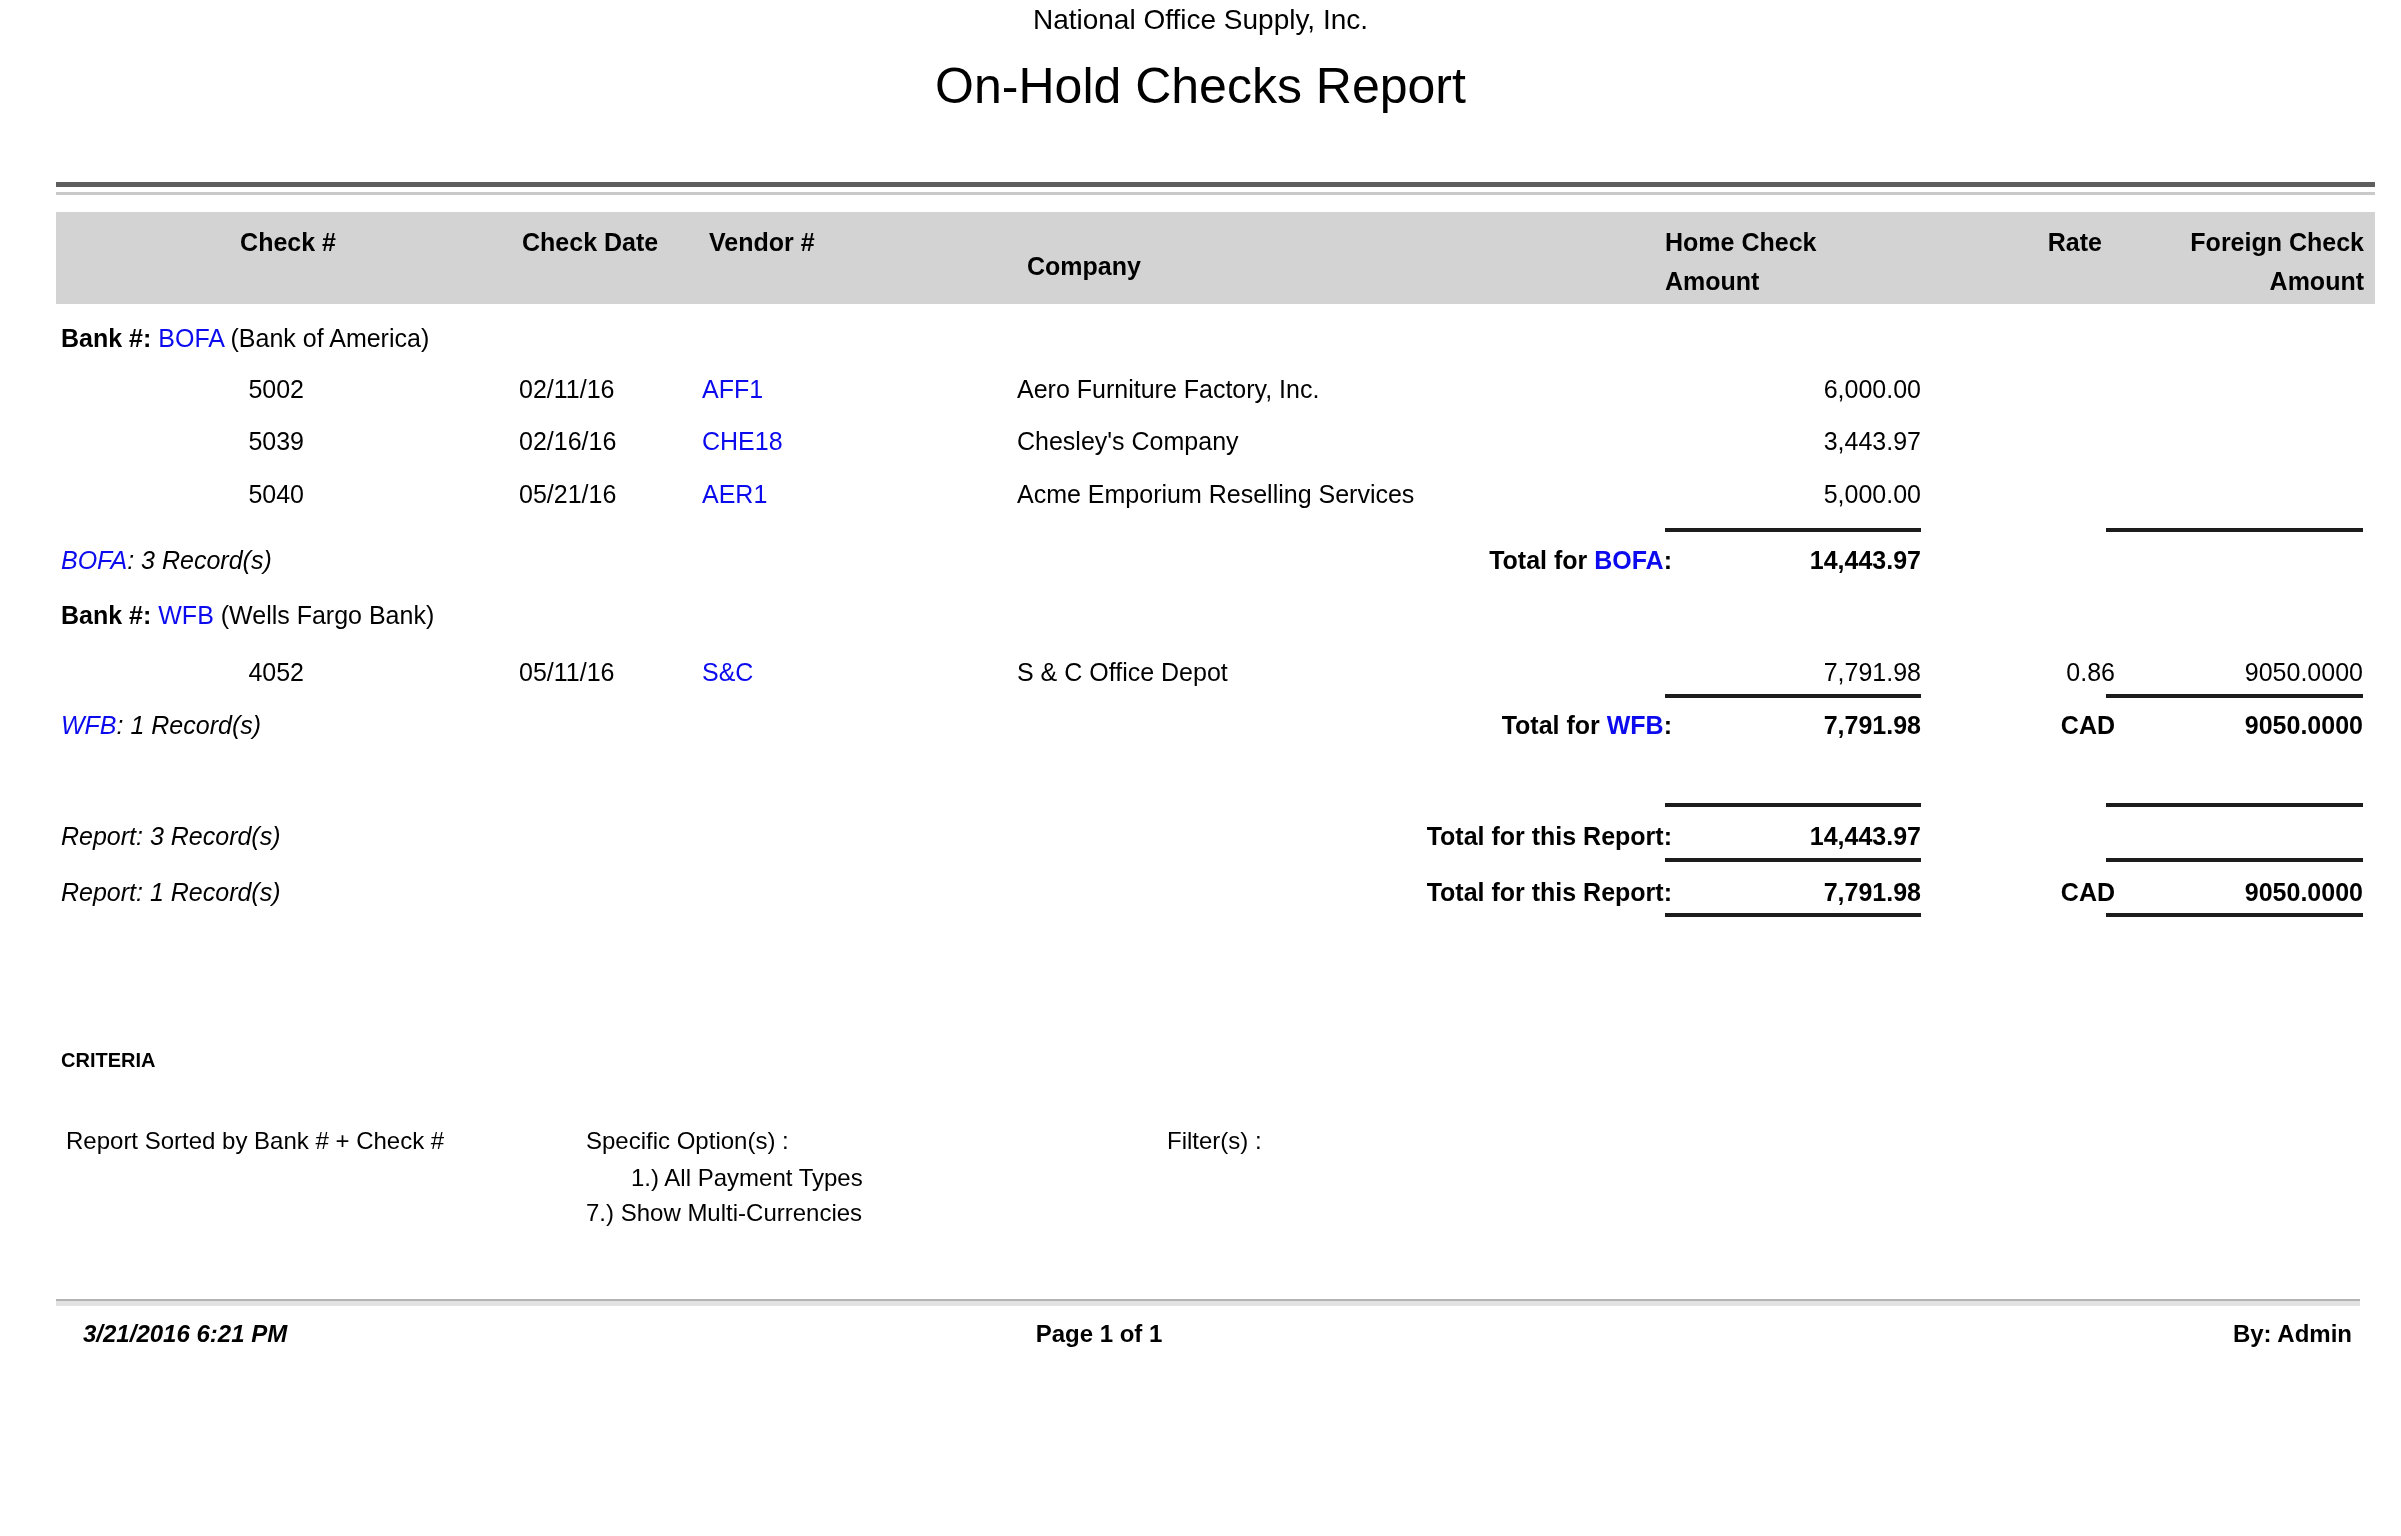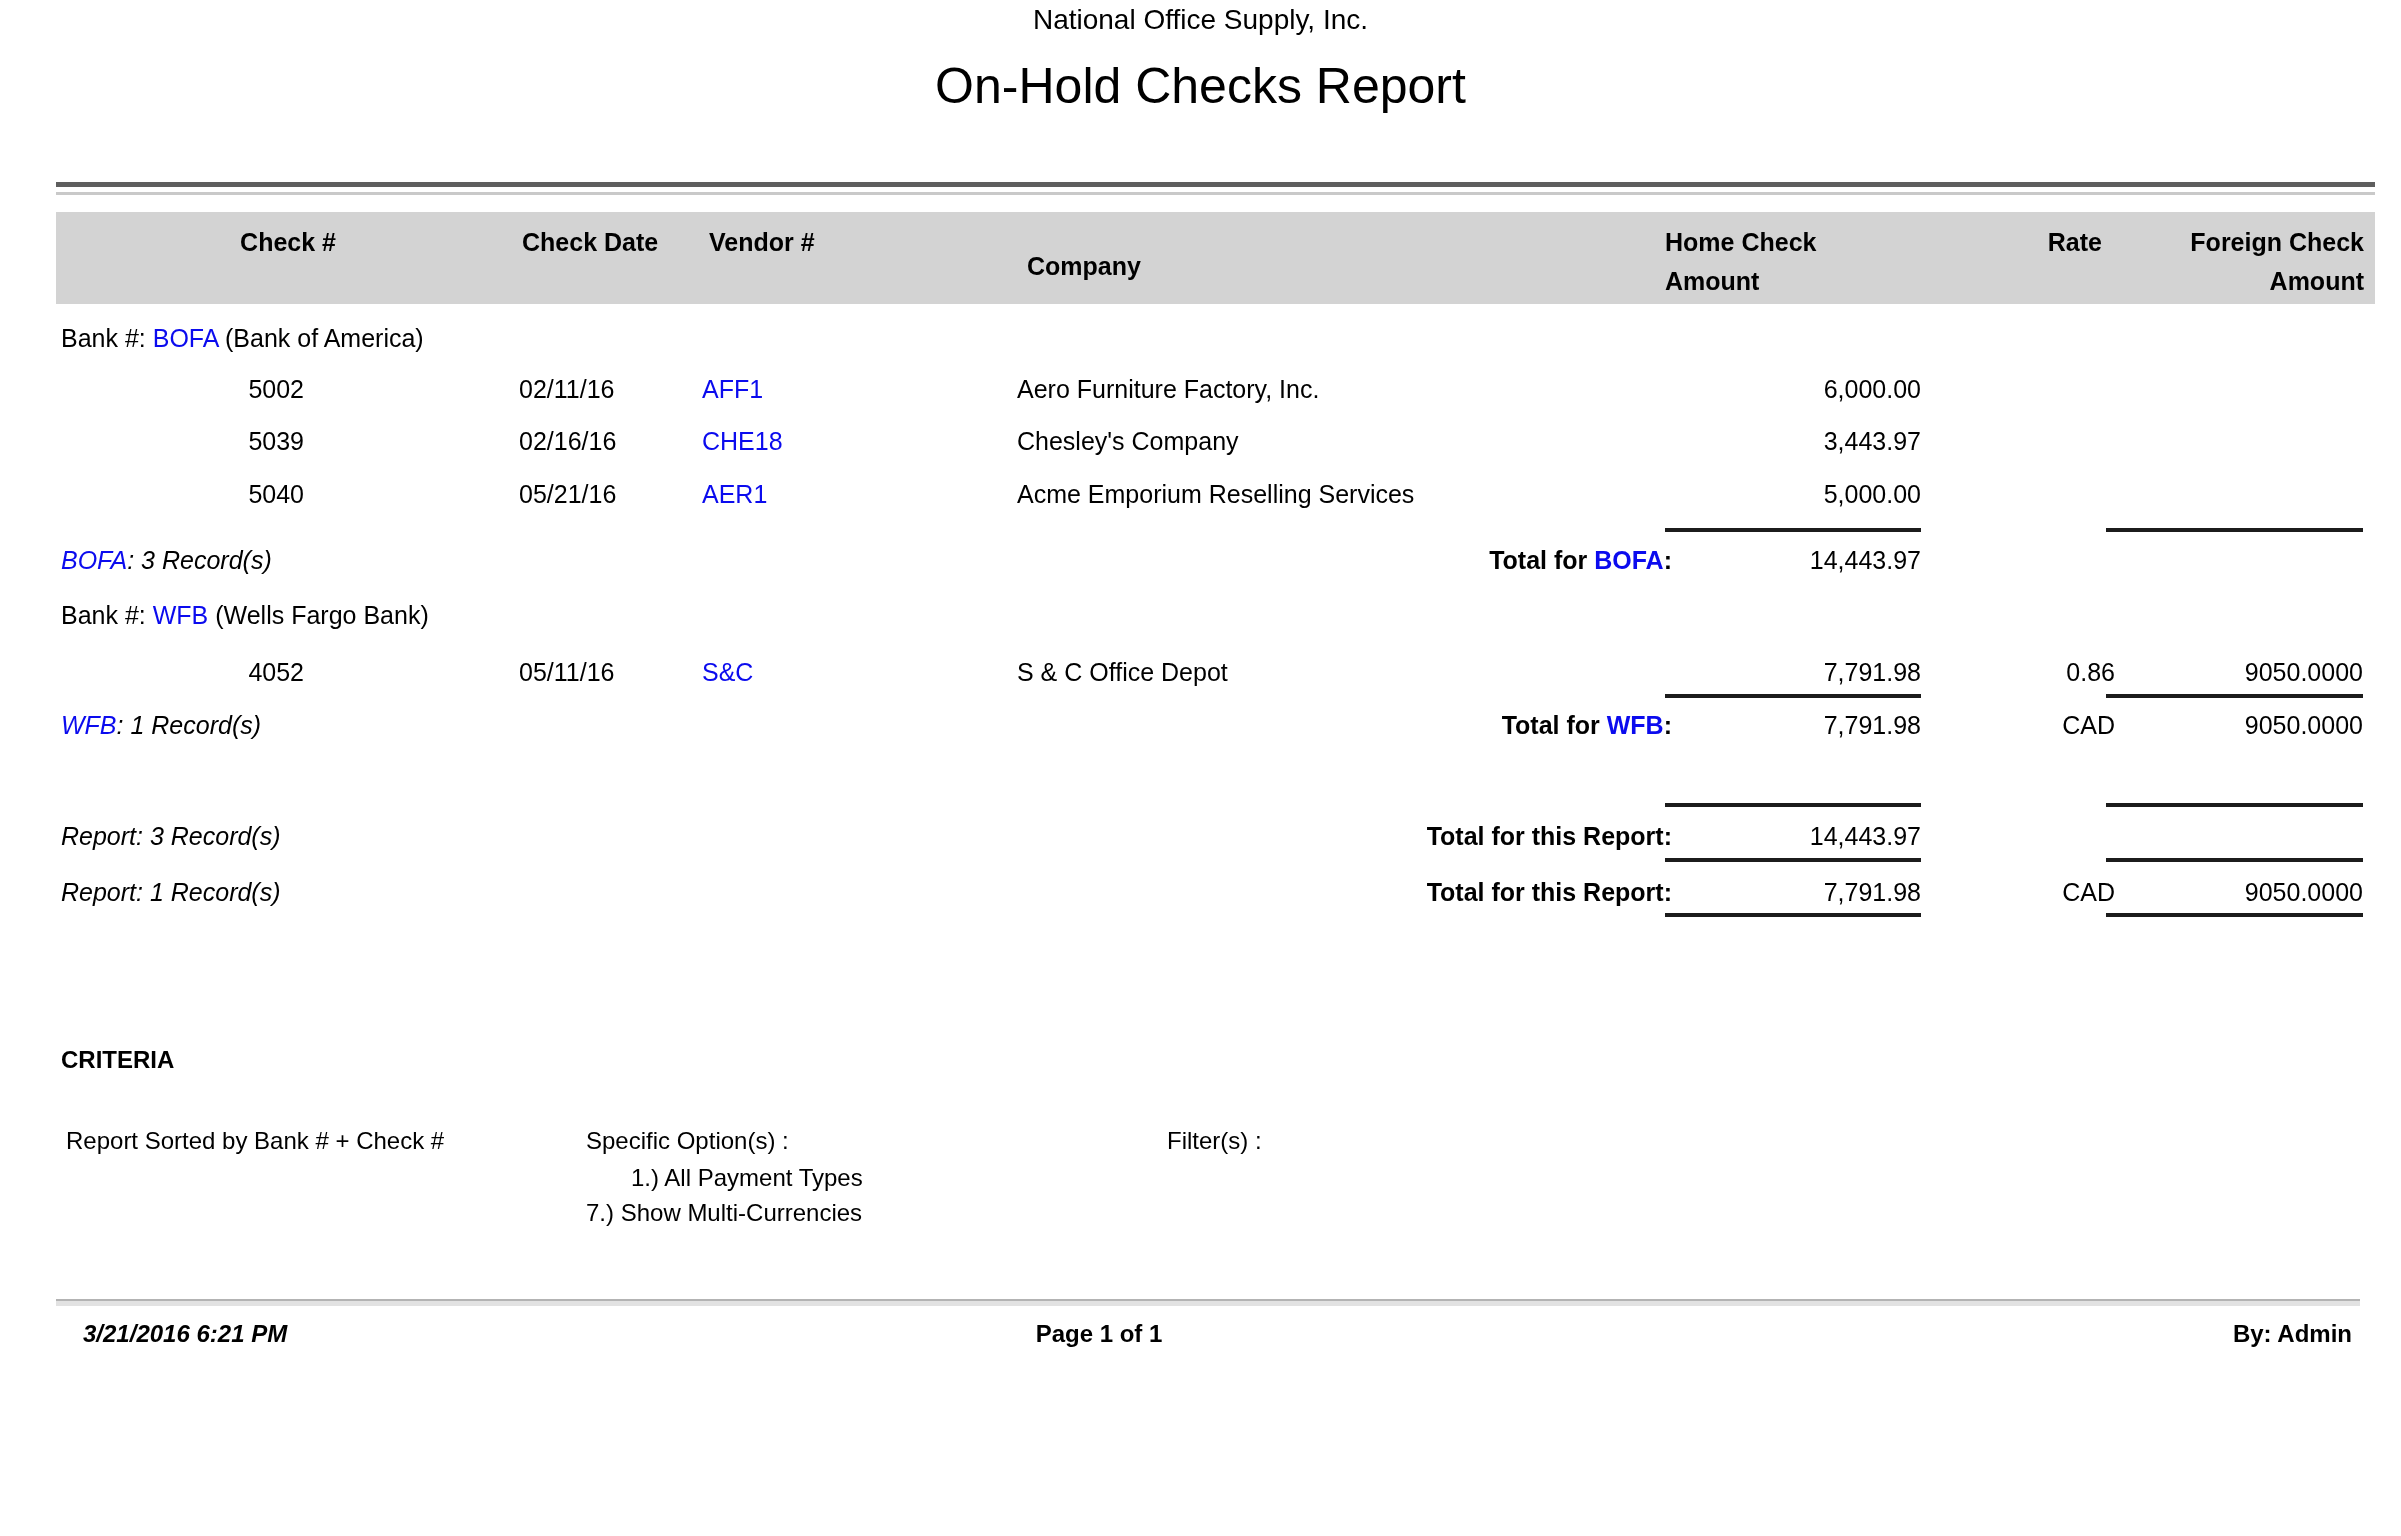--- a/index.html
+++ b/index.html
@@ -1,21 +1,21 @@
 <!DOCTYPE html>
 <html style="--link-blue: #0b0bee; --band-gray: #d3d3d3;font-size:12px"><head>
 <meta charset="utf-8">
 <style>
   html,body{margin:0;padding:0;background:#fff;}
   .page{
     position:relative;width:2401px;height:1518px;background:#ffffff;
     font-family:"Liberation Sans",sans-serif;font-size:25px;color:#000;overflow:hidden;
   }
   .abs{position:absolute;line-height:30px;white-space:nowrap;}
-  .b{font-weight:normal;}
+  .b{font-weight:bold;}
   .it{font-style:italic;}
   .blue{color:var(--link-blue,#0b0bee);}
   .center{left:0;width:100%;text-align:center;}
   
   .company-name{top:4.5px;font-size:28px;}
   .report-title{top:56px;font-size:50px;line-height:60px;}
   .rule-dark{top:182px;left:56px;right:26px;height:4.5px;background:#5e5e5e;}
   .rule-light{top:192px;left:56px;right:26px;height:3px;background:#c9c9c9;}
   
   .band{top:212px;left:56px;right:26px;height:92px;background:var(--band-gray,#d3d3d3);}
@@ -38,21 +38,21 @@
   .c-company{left:1017px;}
   .c-home{left:1665px;width:256px;text-align:right;}
   .c-rate{left:1966px;width:149px;text-align:right;}
   .c-foreign{left:2106px;width:257px;text-align:right;}
   .c-total-label{left:1201px;width:471px;text-align:right;font-weight:bold;}
   
   .rl{height:3.8px;background:#1c1c1c;}
   .rl-home{left:1665px;width:256px;}
   .rl-foreign{left:2106px;width:257px;}
   
-  .criteria-heading{top:1045px;left:61px;font-size:24px;font-weight:bold;}
+  .criteria-heading{top:1045px;left:61px;font-size:20px;font-weight:bold;}
   .crit{font-size:24px;}
   .sorted{left:66px;top:1126px;}
   .spec-label{left:586px;top:1126px;}
   .opt1{left:586px;top:1163px;margin-left:45px;}
   .opt2{left:586px;top:1198px;}
   .filters-label{left:1167px;top:1126px;}
   .footer-rule{top:1299px;left:56px;right:41px;height:6.8px;
     background:linear-gradient(to bottom,#b3b3b3 0 2.3px,#e2e2e2 2.3px 100%);}
   .f{top:1319px;font-size:24px;font-weight:bold;}
   .f-date{left:83px;font-style:italic;}

